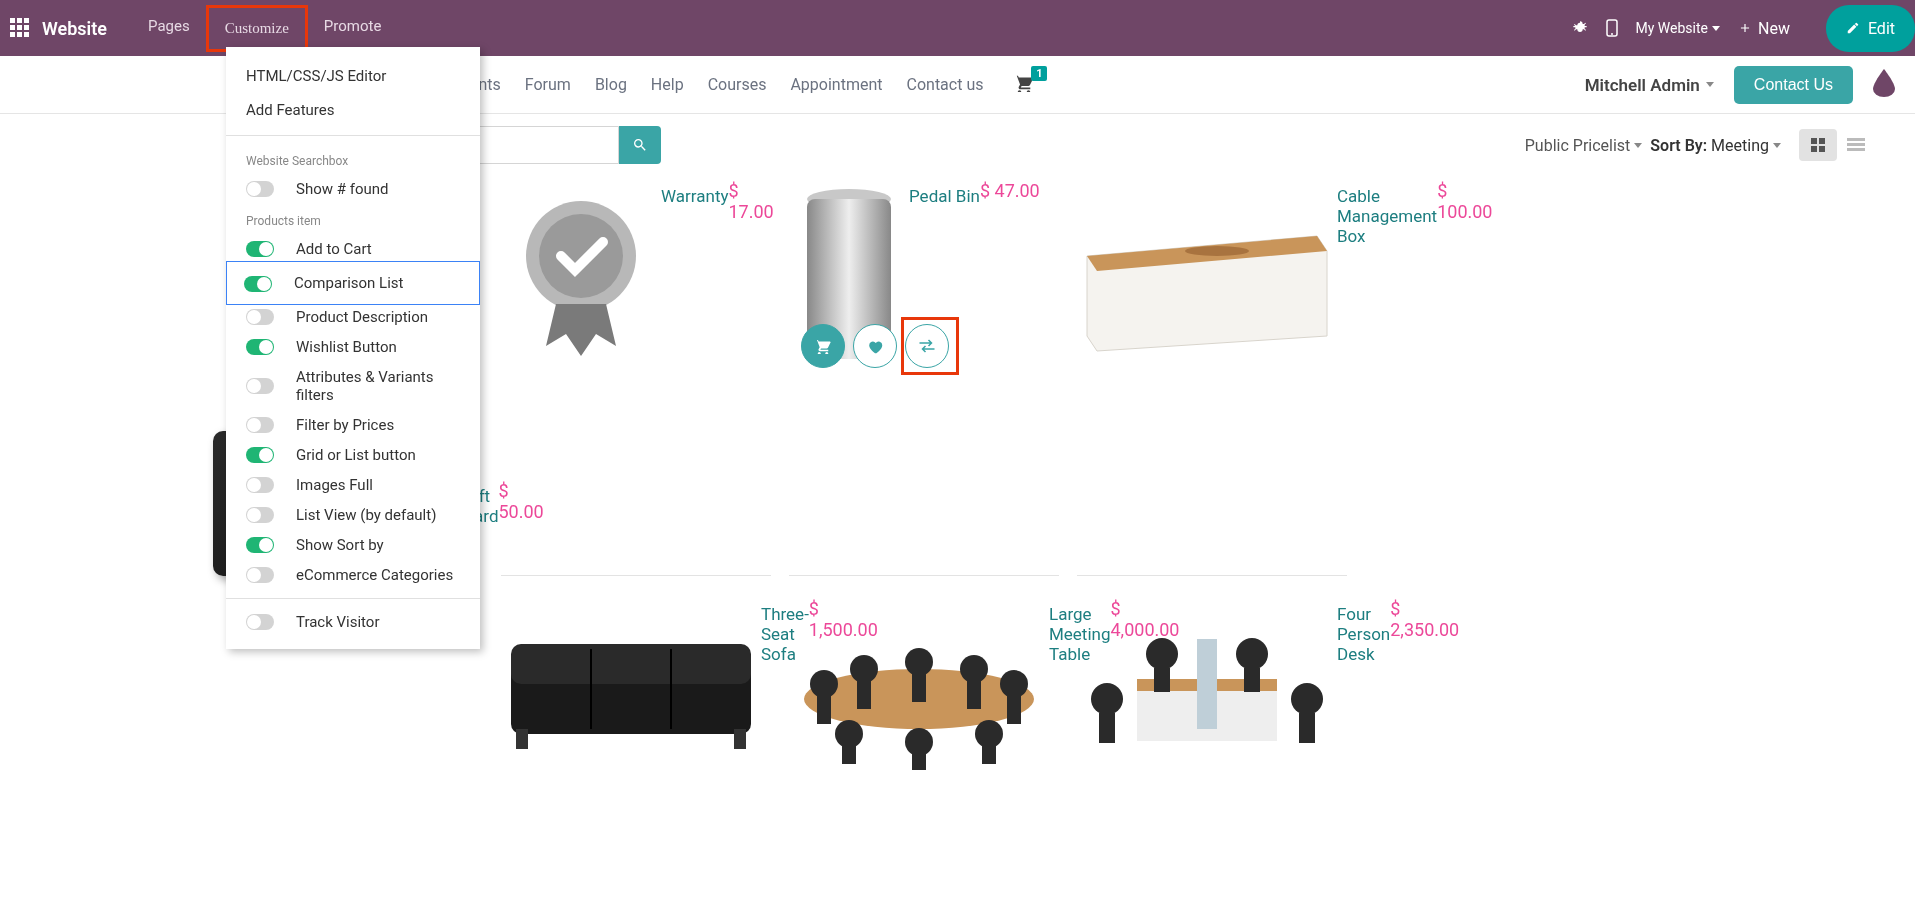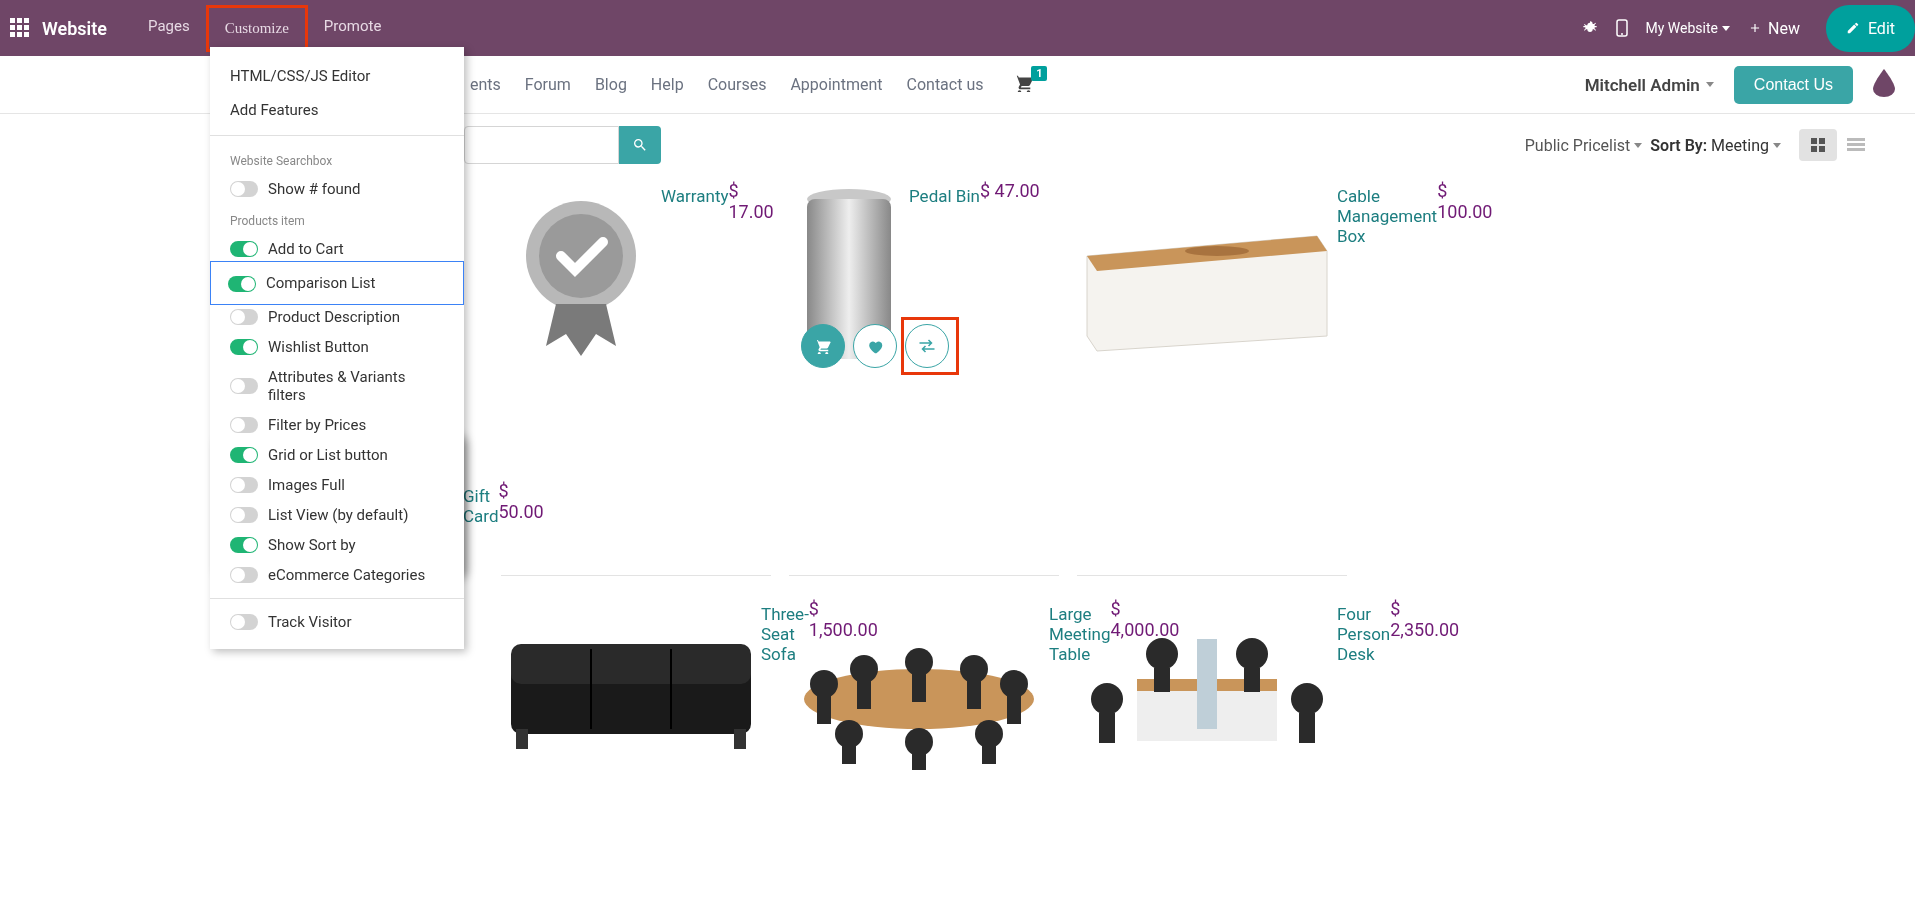--- a/index.html
+++ b/index.html
@@ -11,38 +11,38 @@
 .navbar-top .apps-icon span { background: #fff; width: 5px; height: 5px; }
 .navbar-top .brand { font-size: 18px; font-weight: 600; margin-right: 25px; }
 .navbar-top .nav-left { display: flex; gap: 0; }
 .navbar-top .nav-item { padding: 12px 16px; color: #e7d9e4; font-size: 15px; cursor: pointer; }
 .navbar-top .nav-item.highlight { border: 3px solid #e8370a; font-family: Liberation Serif, serif; }
 .navbar-top .spacer { flex: 1; }
 .navbar-top .nav-right { display: flex; align-items: center; gap: 18px; }
 .navbar-top .icon-btn { color: #fff; cursor: pointer; font-size: 14px; }
 .navbar-top .dropdown-link { color: #fff; font-size: 14px; cursor: pointer; display: flex; align-items: center; gap: 4px; }
 .navbar-top .new-btn { color: #fff; font-size: 16px; cursor: pointer; display: flex; align-items: center; gap: 6px; }
-.navbar-top .edit-btn { background: #00a09d; color: #fff; padding: 13px 20px; font-size: 16px; cursor: pointer; display: flex; align-items: center; gap: 8px; margin-left: 8px; margin-right: -10px; height: 47px; border-radius: 23px; }
+.navbar-top .edit-btn { background: #00a09d; color: #fff; padding: 13px 20px; font-size: 16px; cursor: pointer; display: flex; align-items: center; gap: 8px; margin-left: 18px; margin-right: -10px; height: 47px; border-radius: 23px; }
 
 
 .header-secondary { height: 58px; border-bottom: 1px solid #e5e5e5; display: flex; align-items: center; padding: 0 20px 0 470px; position: relative; z-index: 100; }
 .header-secondary .menu-links { display: flex; gap: 24px; color: #6b7280; font-size: 16px; }
 .header-secondary .menu-links span { cursor: pointer; }
 .header-secondary .cart-wrap { margin-left: 30px; position: relative; cursor: pointer; }
 .header-secondary .cart-wrap .cart-ico { width: 22px; height: 18px; }
 .header-secondary .cart-badge { position: absolute; top: -8px; right: -12px; background: #00a09d; color: #fff; font-size: 11px; font-weight: bold; padding: 1px 5px; border-radius: 2px; }
 .header-secondary .right-sec { margin-left: auto; display: flex; align-items: center; gap: 20px; }
 .header-secondary .user { font-weight: 600; color: #444; font-size: 17px; cursor: pointer; display: flex; align-items: center; gap: 6px;}
 .header-secondary .contact-btn { background: #3aa5a6; color: #fff; padding: 10px 20px; border-radius: 5px; font-size: 16px; cursor: pointer; border: none; }
 
 
-.customize-panel { position: absolute; top: 47px; left: 210px; width: 254px; background: #fff; box-shadow: 3px 3px 8px rgba(0,0,0,0.25); padding: 12px 0; z-index: 2000; }
+.customize-panel { position: absolute; top: 47px; left: 226px; width: 254px; background: #fff; box-shadow: 3px 3px 8px rgba(0,0,0,0.25); padding: 12px 0; z-index: 2000; }
 .customize-panel .section-item { padding: 8px 20px; font-size: 15px; color: #333; cursor: pointer; }
 .customize-panel .section-label { padding: 10px 20px 6px; font-size: 12px; color: #888; }
-.customize-panel .toggle-row { padding: 6px 20px; display: flex; align-items: center; gap: 10px; font-size: 15px; color: #333; cursor: pointer; }
+.customize-panel .toggle-row { padding: 6px 20px; display: flex; align-items: center; gap: 22px; font-size: 15px; color: #333; cursor: pointer; }
 .customize-panel .toggle-row.highlight { border: 1px solid #3b82f6; margin: -3px 0; padding: 12px 17px; align-items: flex-end; }
 .customize-panel hr { border: none; border-top: 1px solid #e0e0e0; margin: 8px 0; }
 .toggle { width: 28px; height: 16px; border-radius: 10px; background: #d3d3d3; position: relative; flex-shrink: 0; }
 .toggle::after { content: ''; position: absolute; top: 1px; left: 1px; width: 14px; height: 14px; background: #fff; border-radius: 50%; }
 .toggle.on { background: #1fb574; }
 .toggle.on::after { left: 13px; }
 
 
 .filter-bar { display: flex; align-items: center; padding: 12px 40px 12px 470px; gap: 8px; position: relative; z-index: 50; }
 .filter-bar .search-grp { display: flex; margin-left: -6px; }
@@ -54,21 +54,21 @@
 .filter-bar .sortby b { font-weight: 600; }
 .filter-bar .view-tgl { display: flex; gap: 0; margin-left: 10px; }
 .filter-bar .view-btn { width: 38px; height: 32px; display: flex; align-items: center; justify-content: center; cursor: pointer; border-radius: 4px; }
 .filter-bar .view-btn.active { background: #e2e2e2; }
 
 
 .product-grid { display: grid; grid-template-columns: repeat(4, 270px); gap: 18px; padding: 0 0 0 213px; }
 .product-card { display: flex; flex-direction: row; }
 .product-img { height: 200px; display: flex; align-items: center; justify-content: center; position: relative; }
 .product-title { color: #1d7e80; font-size: 17px; margin-top: 10px; }
-.product-price { font-size: 18px; color: #701a75; margin-top: 4px; }
+.product-price { font-size: 18px; color: #ec4899; margin-top: 4px; }
 .product-card.bordered { border-bottom: 1px solid #e3e3e3; padding-bottom: 14px; }
 .hover-actions { position: absolute; bottom: 8px; left: 12px; display: flex; gap: 8px; }
 .action-circle { width: 44px; height: 44px; border-radius: 50%; border: 1px solid #3aa5a6; display: flex; align-items: center; justify-content: center; cursor: pointer; background: #fff; }
 .action-circle.filled { background: #3aa5a6; }
 .compare-highlight { position: absolute; border: 3px solid #e8370a; width: 58px; height: 58px; bottom: 1px; left: 112px; z-index: 5; }
 
 
 .ico-svg { display: block; }
 
 

